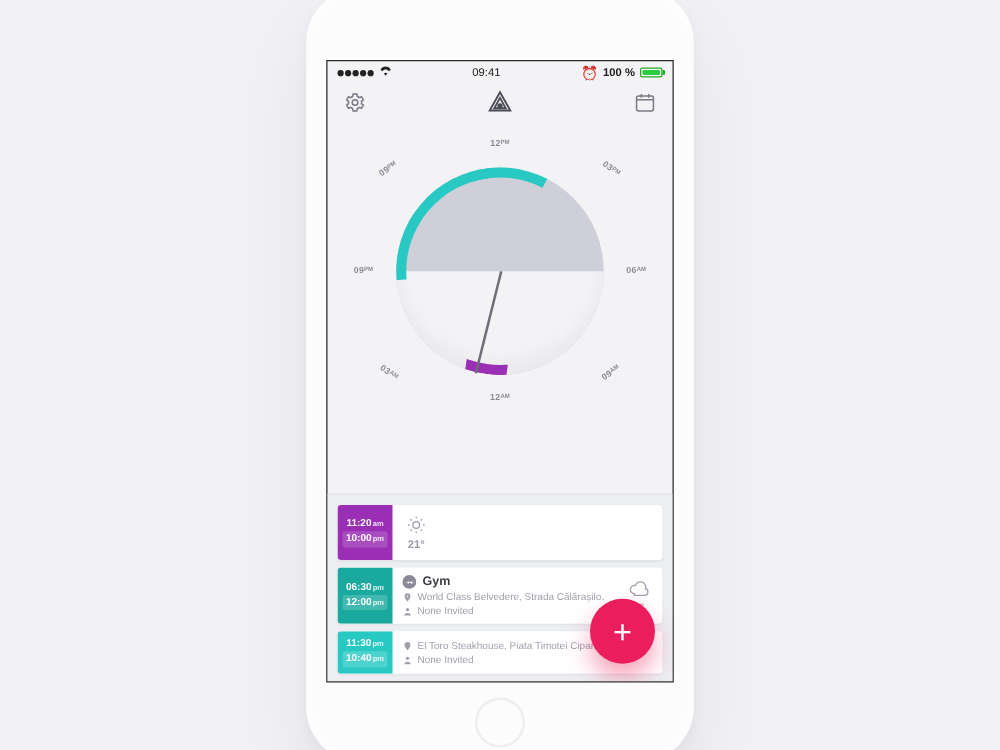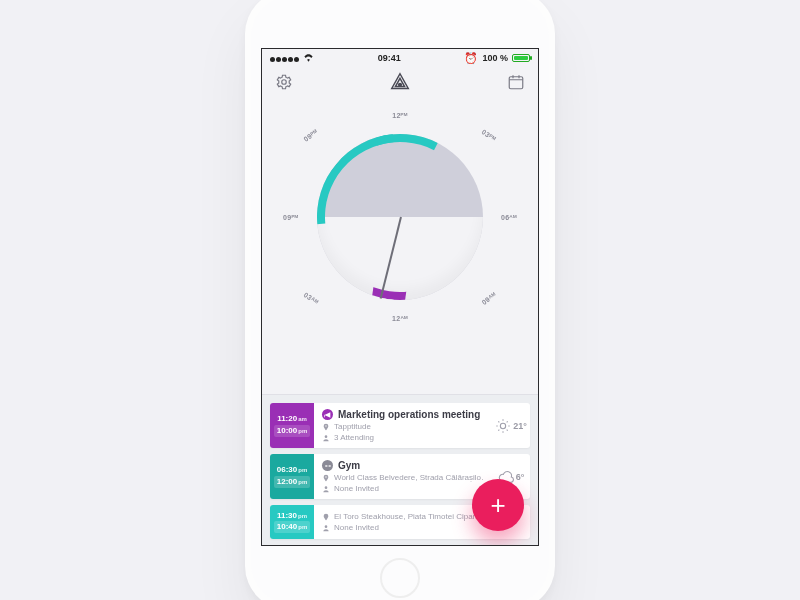--- a/index.html
+++ b/index.html
@@ -35,21 +35,21 @@
   }
   .homebtn{
     position:absolute; bottom:12px; left:50%; transform:translateX(-50%);
     width:40px; height:40px; border-radius:50%; border:2px solid #eee;
   }
   
   .status {
     height:18px; display:flex; align-items:center; justify-content:space-between;
     padding:0 8px; font-size:9px; color:#222; font-weight:600;
   }
-  .status .center{ font-weight:700; }
+  .status .center{ font-weight:400; }
   .dots span{display:inline-block;width:5px;height:5px;border-radius:50%;background:#222;margin-right:1px;}
   .battery { display:inline-flex;align-items:center; gap:4px;}
   .batt-icon{display:inline-block;width:18px;height:8px;border:1px solid #2a2;position:relative;border-radius:2px;}
   .batt-icon::after{content:"";position:absolute;right:-3px;top:1px;width:2px;height:4px;background:#2a2;border-radius:1px;}
   .batt-fill{position:absolute;left:1px;top:1px;bottom:1px;right:1px;background:#2ecc40;border-radius:1px;}
   .wifi{font-size:10px;}
   .alarm{font-size:11px;}
   
   .hdr { height:30px; display:flex; align-items:center; justify-content:space-between; padding:0 12px;}
   .icon-btn{width:20px;height:20px;display:flex;align-items:center;justify-content:center;color:#666;cursor:pointer;}
@@ -86,21 +86,21 @@
   .card{background:#fff;border-radius:3px;display:flex;min-height:44px;box-shadow:0 1px 2px rgba(0,0,0,.05);overflow:hidden;}
   .card .chip{width:44px;display:flex;flex-direction:column;align-items:center;justify-content:center;color:#fff;font-size:8px;font-weight:600;}
   .chip .t{line-height:1.3;}
   .chip .t .ap{font-size:6px;opacity:.85;margin-left:1px;}
   .card .body{flex:1;padding:6px 8px;display:flex;flex-direction:column;justify-content:center;gap:2px;min-width:0;}
   .title-row{display:flex;align-items:center;gap:5px;}
   .ev-ico{width:11px;height:11px;border-radius:50%;display:flex;align-items:center;justify-content:center;color:#fff;}
   .title{font-size:10px;font-weight:700;color:#3c3c46;}
   .meta{display:flex;align-items:center;gap:4px;color:#a0a0ac;font-size:8px;white-space:nowrap;overflow:hidden;text-overflow:ellipsis;}
   .meta svg{flex:0 0 auto;}
-  .card .wx{width:38px;display:flex;flex-direction:row;align-items:center;justify-content:center;color:#9a9aa5;font-size:9px;gap:2px;font-weight:bold;}
+  .card .wx{width:38px;display:flex;flex-direction:column;align-items:center;justify-content:center;color:#9a9aa5;font-size:9px;gap:2px;font-weight:bold;}
   .chip-purple{background:#9a2fb5;}
   .chip-teal{background:#1aa99f;}
   .chip-teal2{background:#27c9c2;}
   .fab{
     position:absolute; right:14px; bottom:14px; width:52px;height:52px;border-radius:50%;
     background:#ea1e5d; color:#fff; display:flex;align-items:center;justify-content:center;
     box-shadow:0 12px 20px rgba(234,30,93,.4); cursor:pointer; font-size:26px; font-weight:300;
   }
 </style>
 </head>
@@ -171,43 +171,20 @@
         </div>
       </div>
 
       <div class="list">
 
         <div class="card">
           <div class="chip chip-purple">
             <div class="t"><span>11:20</span><span class="ap">am</span></div>
             <div class="t" style="background:rgba(255,255,255,.15);padding:1px 3px;border-radius:2px;"><span>10:00</span><span class="ap">pm</span></div>
           </div>
-          <div class="body">
-            <div class="title-row">
-              <span class="ev-ico" style="background:#9a2fb5">
-                <svg width="8" height="8" viewBox="0 0 24 24" fill="#fff">
-                    <path d="M3 11l16-7v16L3 13v6H1v-8h2z"></path>
-                  </svg>
-              </span>
-              <span class="title">Marketing operations meeting</span>
-            </div>
-            <div class="meta">
-                <svg width="8" height="8" viewBox="0 0 24 24" fill="#a0a0ac">
-                  <path d="M12 2a7 7 0 0 0-7 7c0 5 7 13 7 13s7-8 7-13a7 7 0 0 0-7-7zm0 9a2 2 0 1 1 0-4 2 2 0 0 1 0 4z"></path>
-                </svg>
-                <span>Tapptitude</span>
-              </div>
-            <div class="meta">
-                <svg width="8" height="8" viewBox="0 0 24 24" fill="#a0a0ac">
-                  <circle cx="12" cy="8" r="4"></circle>
-                  <path d="M4 22c0-4 4-6 8-6s8 2 8 6"></path>
-                </svg>
-                <span>3 Attending</span>
-              </div>
-          </div>
           <div class="wx">
             <svg width="16" height="16" viewBox="0 0 24 24" fill="none" stroke="#a0a0ac" stroke-width="1.6">
                 <circle cx="12" cy="12" r="4"></circle>
                 <path d="M12 2v2M12 20v2M2 12h2M20 12h2M5 5l1.5 1.5M17.5 17.5L19 19M19 5l-1.5 1.5M5 19l1.5-1.5"></path>
               </svg>
             <span>21°</span>
           </div>
         </div>
 
         <div class="card">

